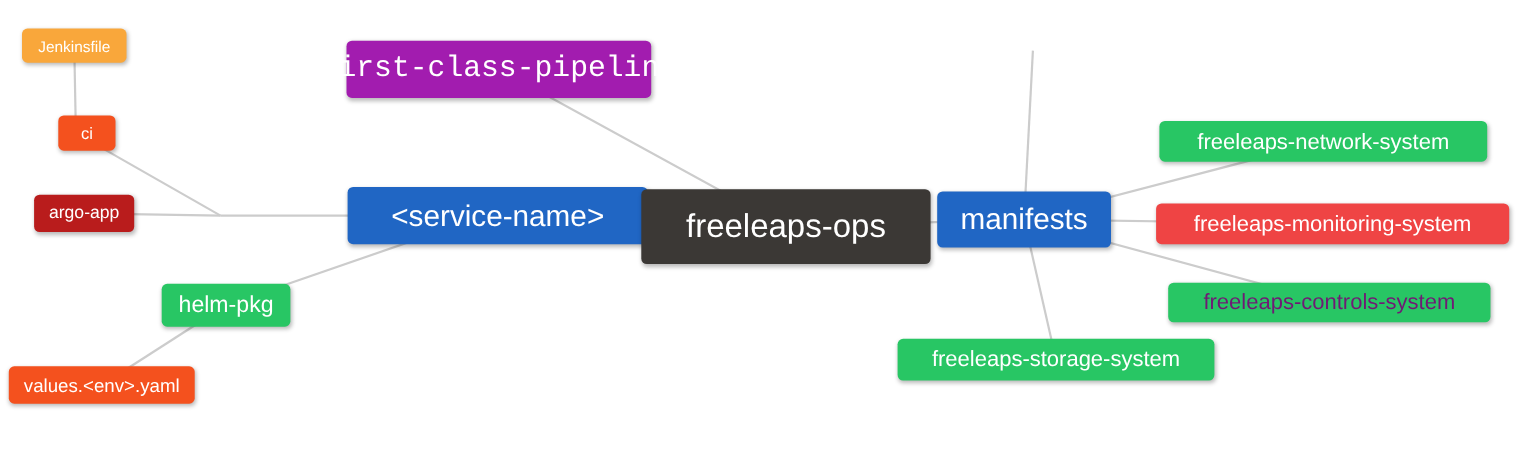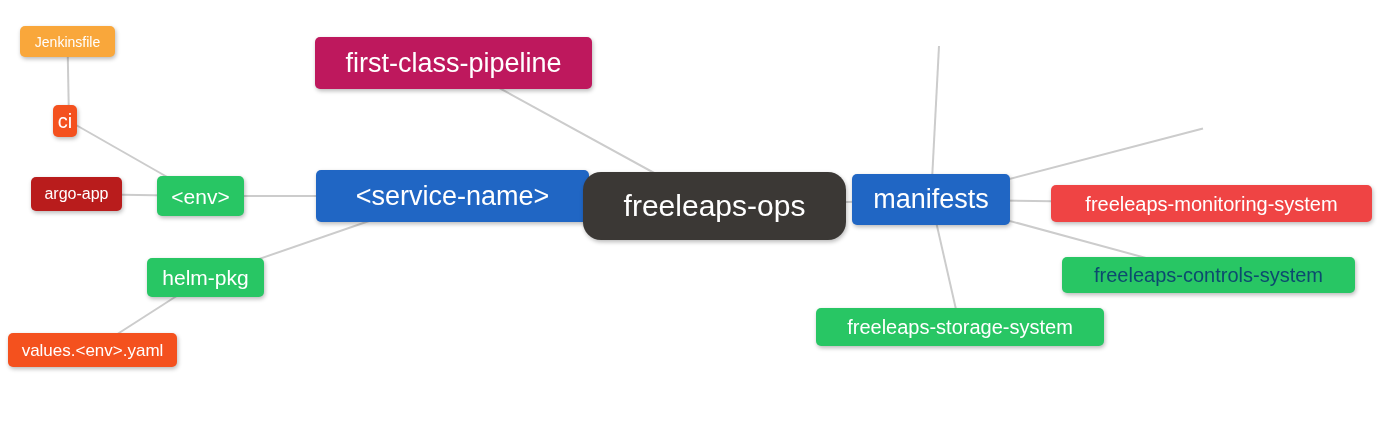--- a/index.html
+++ b/index.html
@@ -61,26 +61,26 @@
       <line x1="441.5" y1="196" x2="714.5" y2="206" stroke="#cccccc" stroke-width="2"></line>
       <line x1="714.5" y1="206" x2="931" y2="199.5" stroke="#cccccc" stroke-width="2"></line>
       <line x1="931" y1="199.5" x2="939" y2="46" stroke="#cccccc" stroke-width="2"></line>
       <line x1="931" y1="199.5" x2="1203" y2="128.5" stroke="#cccccc" stroke-width="2"></line>
       <line x1="931" y1="199.5" x2="1211.5" y2="203.5" stroke="#cccccc" stroke-width="2"></line>
       <line x1="931" y1="199.5" x2="1208.5" y2="275" stroke="#cccccc" stroke-width="2"></line>
       <line x1="931" y1="199.5" x2="960" y2="327" stroke="#cccccc" stroke-width="2"></line>
     </svg>
   <div id="node-layer">
       <div class="node" style="left: 20px; top: 26px; width: 95px; height: 31px; background: rgb(249, 167, 59); font-size: 14px; color: rgb(255, 255, 255);">Jenkinsfile</div>
-      <div class="node" style="left: 53px; top: 105px; width: 24px; height: 32px; background: rgb(244, 81, 30); font-size: 20px; color: rgb(255, 255, 255);">ci</div>
+      <div class="node" style="left: 53px; top: 105px; width: 52px; height: 32px; background: rgb(244, 81, 30); font-size: 15px; color: rgb(255, 255, 255);">ci</div>
       <div class="node" style="left: 31px; top: 177px; width: 91px; height: 34px; background: #b91c1c; font-size: 16px; color: rgb(255, 255, 255);">argo-app</div>
-      <div class="node" style="left: 157px; top: 176px; width: 87px; height: 40px; background: rgb(40, 198, 100); font-size: 21px; color: rgb(255, 255, 255);">&lt;env&gt;</div>
       <div class="node" style="left: 8px; top: 333px; width: 169px; height: 34px; background: rgb(244, 81, 30); font-size: 17px; color: rgb(255, 255, 255);">values.&lt;env&gt;.yaml</div>
       <div class="node" style="left: 147px; top: 258px; width: 117px; height: 39px; background: rgb(40, 198, 100); font-size: 21px; color: rgb(255, 255, 255);">helm-pkg</div>
-      <div class="node" style="left: 315px; top: 37px; width: 277px; height: 52px; background: #be185d; font-size: 27px; color: rgb(255, 255, 255);">first-class-pipeline</div>
+      <div class="node" style="left: 315px; top: 37px; width: 277px; height: 52px; background: #a21caf; font-size: 27px; color: rgb(255, 255, 255); font-family: Liberation Mono, monospace;">first-class-pipeline</div>
       <div class="node" style="left: 316px; top: 170px; width: 273px; height: 52px; background: rgb(32, 102, 196); font-size: 27px; color: rgb(255, 255, 255);">&lt;service-name&gt;</div>
-      <div class="node" style="left: 583px; top: 172px; width: 263px; height: 68px; background: rgb(59, 56, 53); font-size: 30px; color: rgb(255, 255, 255); border-radius: 18px;">freeleaps-ops</div>
+      <div class="node" style="left: 583px; top: 172px; width: 263px; height: 68px; background: rgb(59, 56, 53); font-size: 30px; color: rgb(255, 255, 255);">freeleaps-ops</div>
       <div class="node" style="left: 852px; top: 174px; width: 158px; height: 51px; background: rgb(32, 102, 196); font-size: 27px; color: rgb(255, 255, 255);">manifests</div>
+      <div class="node" style="left: 1054px; top: 110px; width: 298px; height: 37px; background: rgb(40, 198, 100); font-size: 20px; color: rgb(255, 255, 255);">freeleaps-network-system</div>
       <div class="node" style="left: 1051px; top: 185px; width: 321px; height: 37px; background: #ef4444; font-size: 20px; color: rgb(255, 255, 255);">freeleaps-monitoring-system</div>
-      <div class="node" style="left: 1062px; top: 257px; width: 293px; height: 36px; background: rgb(40, 198, 100); font-size: 20px; color: #0c4a6e;">freeleaps-controls-system</div>
+      <div class="node" style="left: 1062px; top: 257px; width: 293px; height: 36px; background: rgb(40, 198, 100); font-size: 20px; color: #701a75;">freeleaps-controls-system</div>
       <div class="node" style="left: 816px; top: 308px; width: 288px; height: 38px; background: rgb(40, 198, 100); font-size: 20px; color: rgb(255, 255, 255);">freeleaps-storage-system</div>
     </div>
 </div>
 
 </body></html>

